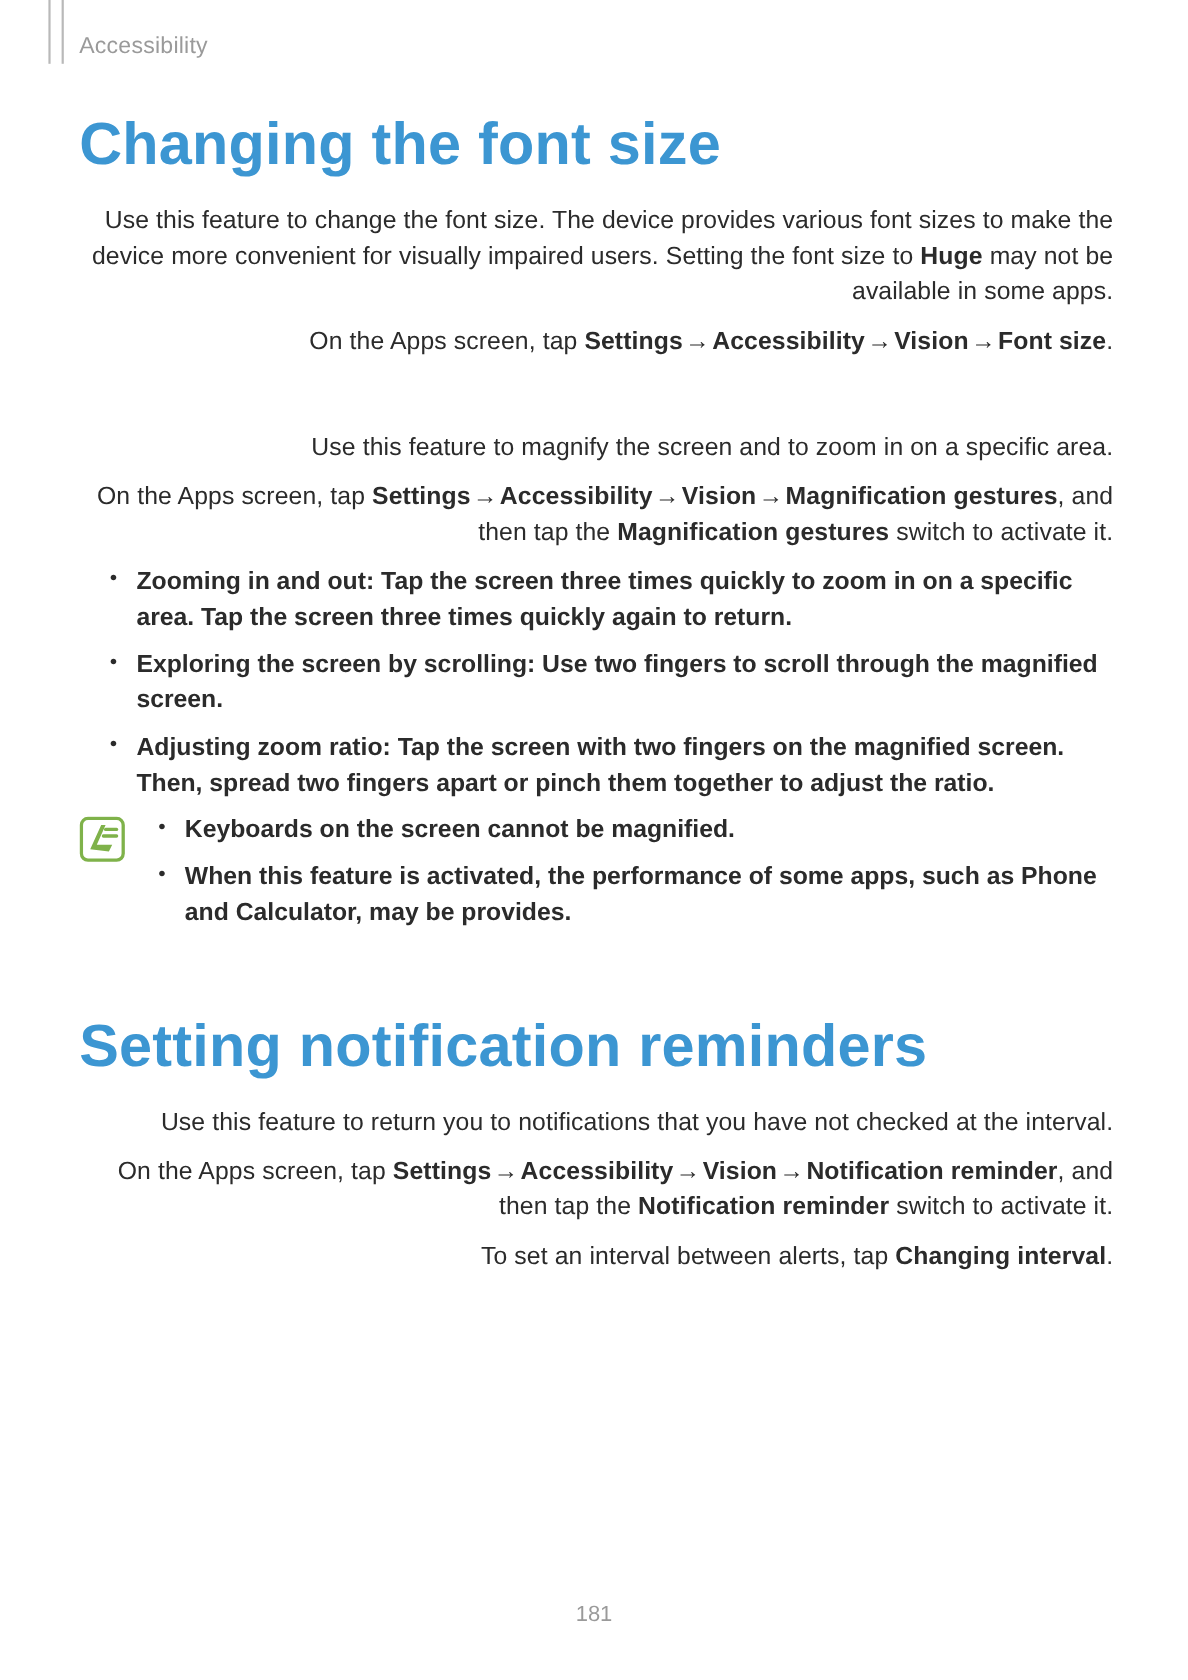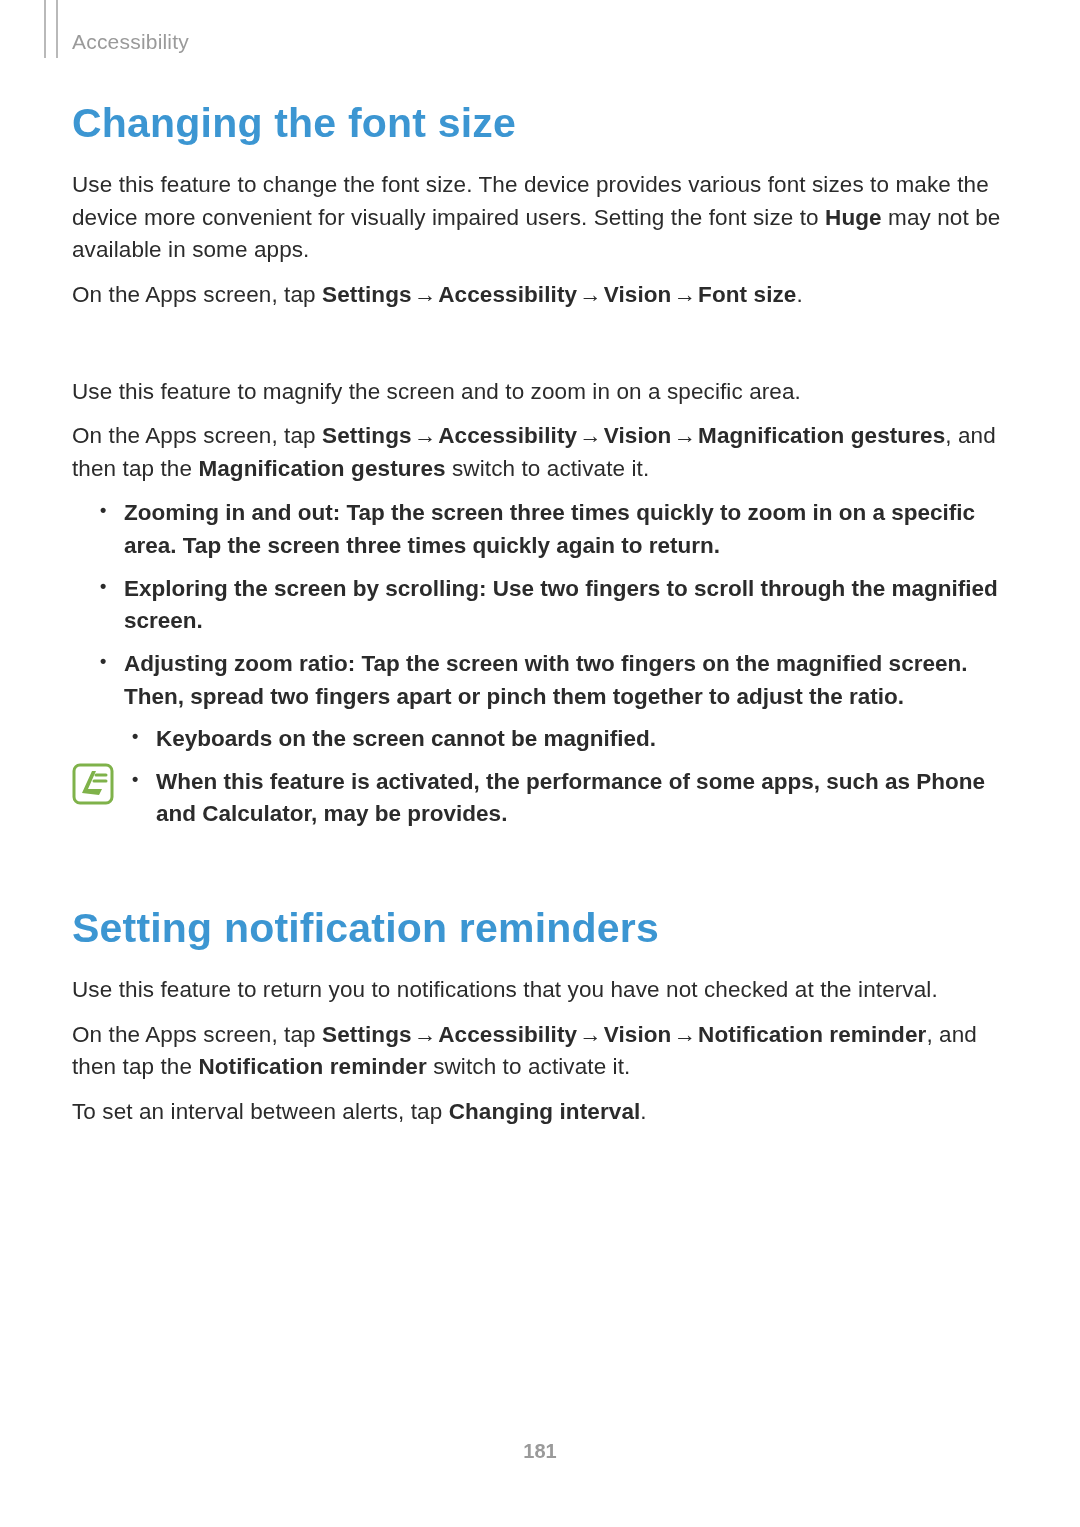--- a/index.html
+++ b/index.html
@@ -28,30 +28,31 @@
   }
   .content {
     position: absolute;
     left: 72px;
     top: 100px;
     width: 940px;
   }
   h2.section-heading {
     color: #3c96d2;
     font-weight: 700;
-    font-size: 41px;
+    font-size: 54px;
     margin-bottom: 22px;
     letter-spacing: 0.2px;
   }
   p.body {
     font-size: 22.5px;
     line-height: 1.45;
     color: #2b2b2b;
     margin-bottom: 12px;
     letter-spacing: 0.1px;
+    text-align: right;
   }
   p.body .bold { font-weight: 700; }
   .arrow { padding: 0 2px; }
   ul.bullets {
     list-style: none;
     margin: 10px 0 0 28px;
     font-weight: bold;
   }
   ul.bullets > li {
     position: relative;
@@ -65,37 +66,37 @@
     content: "•";
     position: absolute;
     left: 0;
     top: 0;
     font-size: 18px;
     color: #2b2b2b;
   }
   .section { margin-bottom: 64px; }
   .note-block {
     display: flex;
-    align-items: center;
+    align-items: flex-start;
+    gap: 12px;
   }
   .note-icon {
     flex: 0 0 42px;
     height: 42px;
     margin-right: 18px;
     margin-top: 4px;
   }
   .note-block ul.bullets { margin-left: 0; margin-top: 0; }
   .page-number {
     position: absolute;
-    bottom: 64px;
+    bottom: 47px;
     width: 100%;
     text-align: center;
     font-size: 20px;
     color: #9a9a9a;
-    font-weight: bold;
   }
 </style>
 </head>
 <body>
 
 <div class="tab-mark"></div>
 <div class="breadcrumb">Accessibility</div>
 
 <div class="content">
 

